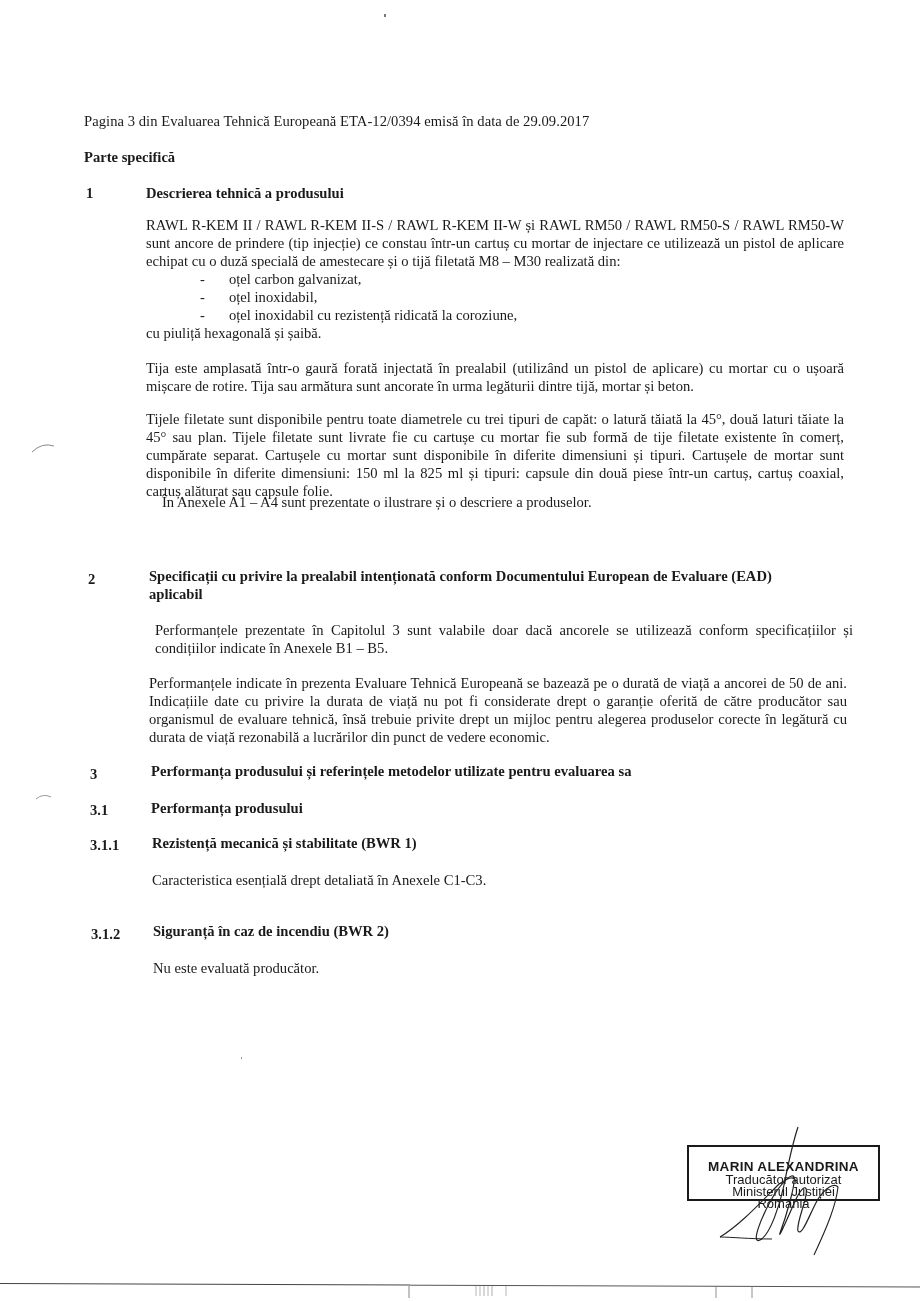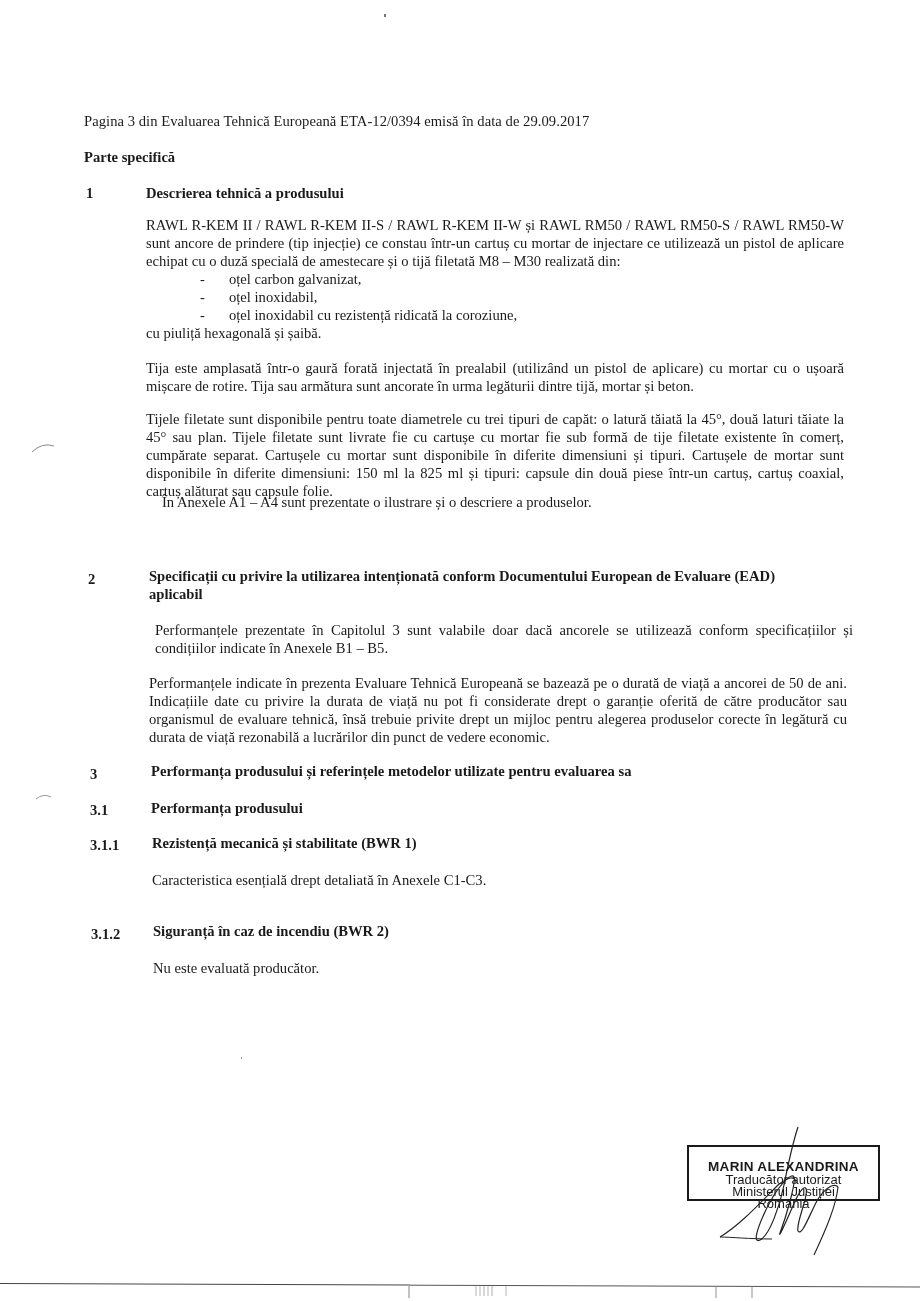--- a/index.html
+++ b/index.html
@@ -144,21 +144,21 @@
 
     <div class="para" style="left:146px;top:359px;width:698px;">Tija este amplasată într-o gaură forată injectată în prealabil (utilizând un pistol de aplicare) cu mortar cu o ușoară mișcare de rotire. Tija sau armătura sunt ancorate în urma legăturii dintre tijă, mortar și beton.</div>
 
     <div class="para" style="left:146px;top:410px;width:698px;">Tijele filetate sunt disponibile pentru toate diametrele cu trei tipuri de capăt: o latură tăiată la 45°, două laturi tăiate la 45° sau plan. Tijele filetate sunt livrate fie cu cartușe cu mortar fie sub formă de tije filetate existente în comerț, cumpărate separat. Cartușele cu mortar sunt disponibile în diferite dimensiuni și tipuri. Cartușele de mortar sunt disponibile în diferite dimensiuni: 150 ml la 825 ml și tipuri: capsule din două piese într-un cartuș, cartuș coaxial, cartuș alăturat sau capsule folie.</div>
 
     <div class="para nojust" style="left:146px;top:493px;width:698px;margin-left:16px;">În Anexele A1 – A4 sunt prezentate o ilustrare și o descriere a produselor.</div>
   </div>
 
   <div>
     <div class="sec-num" style="left:88px;top:571px;">2</div>
-    <div class="sec-title" style="left:149px;top:568px;">Specificații cu privire la utilizarea intenționată conform Documentului European de Evaluare (EAD)</div>
+    <div class="sec-title" style="left:149px;top:568px;">Specificații cu privire la prealabil intenționată conform Documentului European de Evaluare (EAD)</div>
     <div class="sec-title" style="left:149px;top:586px;">aplicabil</div>
 
     <div class="para" style="left:155px;top:621px;width:698px;">Performanțele prezentate în Capitolul 3 sunt valabile doar dacă ancorele se utilizează conform specificațiilor și condițiilor indicate în Anexele B1 – B5.</div>
 
     <div class="para" style="left:149px;top:674px;width:698px;">Performanțele indicate în prezenta Evaluare Tehnică Europeană se bazează pe o durată de viață a ancorei de 50 de ani. Indicațiile date cu privire la durata de viață nu pot fi considerate drept o garanție oferită de către producător sau organismul de evaluare tehnică, însă trebuie privite drept un mijloc pentru alegerea produselor corecte în legătură cu durata de viață rezonabilă a lucrărilor din punct de vedere economic.</div>
   </div>
 
   <div>
     <div class="sec-num" style="left:90px;top:766px;">3</div>
     <div class="sec-title" style="left:151px;top:763px;">Performanța produsului și referințele metodelor utilizate pentru evaluarea sa</div>

